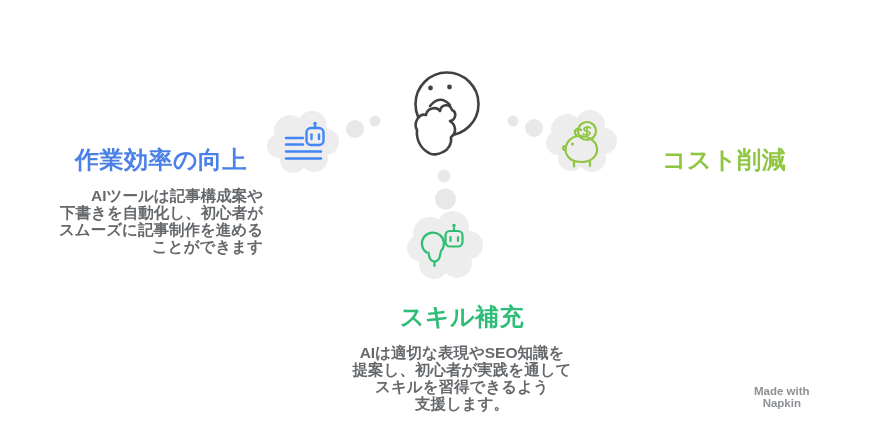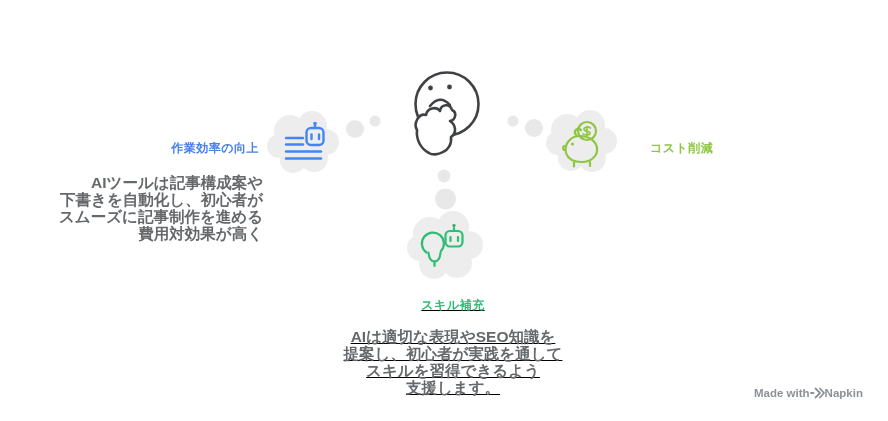--- a/index.html
+++ b/index.html
@@ -6,38 +6,38 @@
   #canvas{
     position:relative;
     width:888px;height:421px;
     background:#ffffff;
     overflow:hidden;
     font-family:"Liberation Sans","DejaVu Sans",sans-serif;
   }
   #scene{position:absolute;left:0;top:0;width:888px;height:421px;}
   .sec{position:absolute;}
   .sec h2{
-    margin:4px;font-size:12px;line-height:22px;font-weight:bold;
+    margin:16px;font-size:24px;line-height:22px;font-weight:bold;
     letter-spacing:0.5px;
   }
   .sec p{
     margin:15px 0 0 0;font-size:15.5px;line-height:17px;font-weight:bold;
     color:#66696c;white-space:pre-line;letter-spacing:0;
   }
   .sec-left{left:30px;top:133px;width:233px;text-align:right;}
   .sec-left h2{color:#4a80e8;}
   .sec-right{left:646px;top:133px;width:250px;text-align:left;}
   .sec-right h2{color:#8ec63f;}
-  .sec-bottom{left:328px;top:290px;width:250px;text-align:center;text-decoration:underline;}
+  .sec-bottom{left:337px;top:290px;width:250px;text-align:center;}
   .sec-bottom h2{color:#2ebd77;}
   .sec-bottom p{margin-top:12px;}
   .napkin{
     position:absolute;left:754px;top:385px;height:15px;
     display:flex;align-items:center;
-    font-size:11.5px;font-weight:bold;color:#8d9196;cursor:pointer;
+    font-size:11.5px;font-weight:bold;color:#8d9196;cursor:pointer;flex-direction:column;
   }
 </style>
 </head>
 <body>
 
 <div id="canvas">
 
   <svg id="scene" viewBox="0 0 888 421">
 
     <g fill="#ededed">
@@ -127,21 +127,21 @@
       <path d="M 450.5 237 v 4"></path>
       <path d="M 458 237 v 4"></path>
     </g>
   </svg>
 
   <div class="sec sec-left">
     <h2>作業効率の向上</h2>
     <p>AIツールは記事構成案や
 下書きを自動化し、初心者が
 スムーズに記事制作を進める
-費用対効果が高く</p>
+ことができます</p>
   </div>
 
   <div class="sec sec-right">
     <h2>コスト削減</h2>
   </div>
 
   <div class="sec sec-bottom">
     <h2>スキル補充</h2>
     <p>AIは適切な表現やSEO知識を
 提案し、初心者が実践を通して

